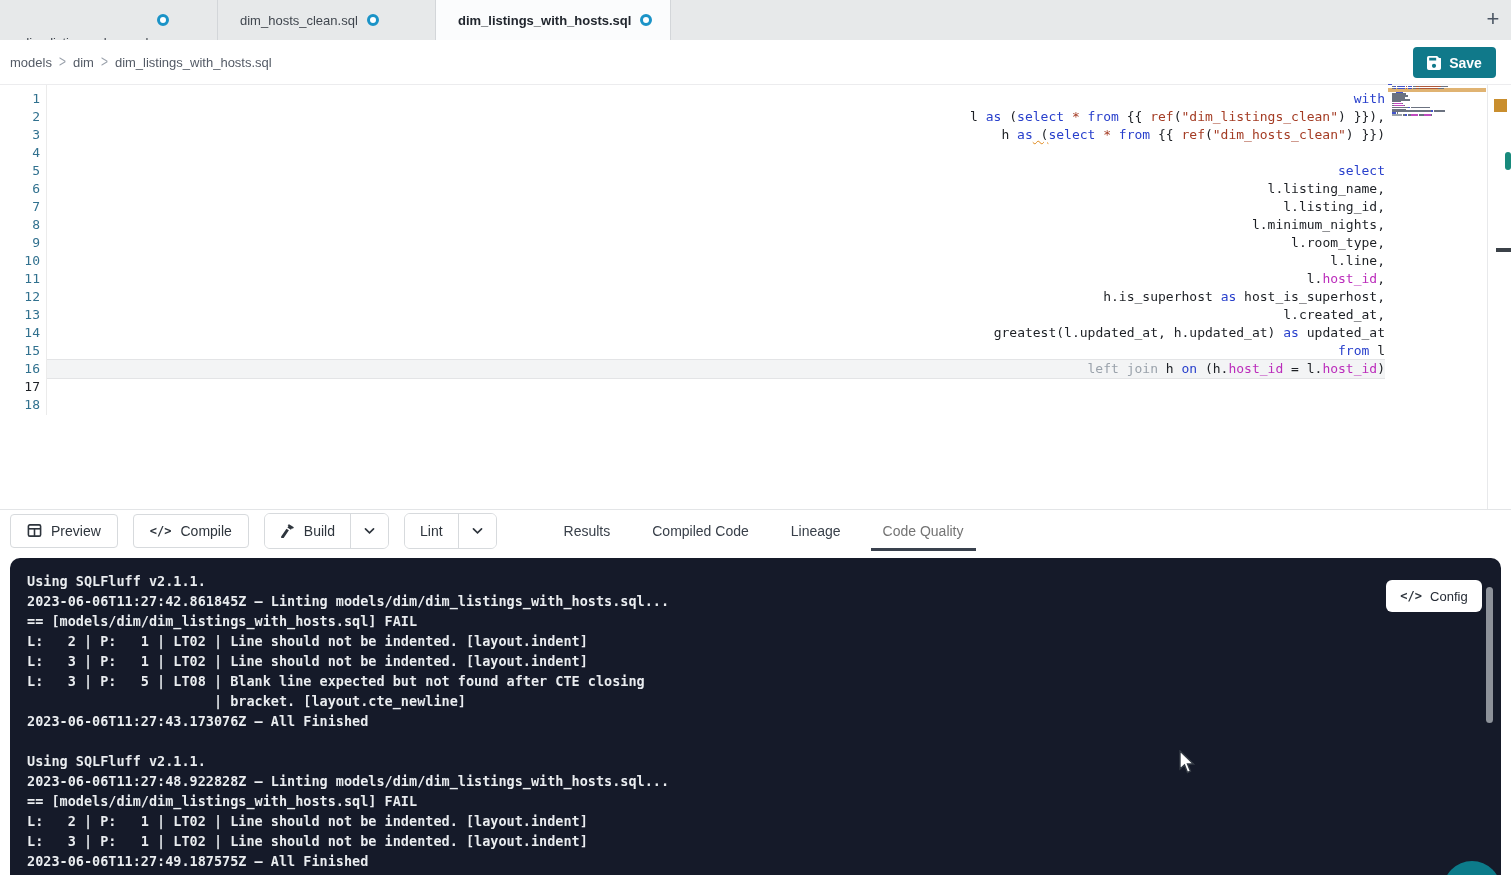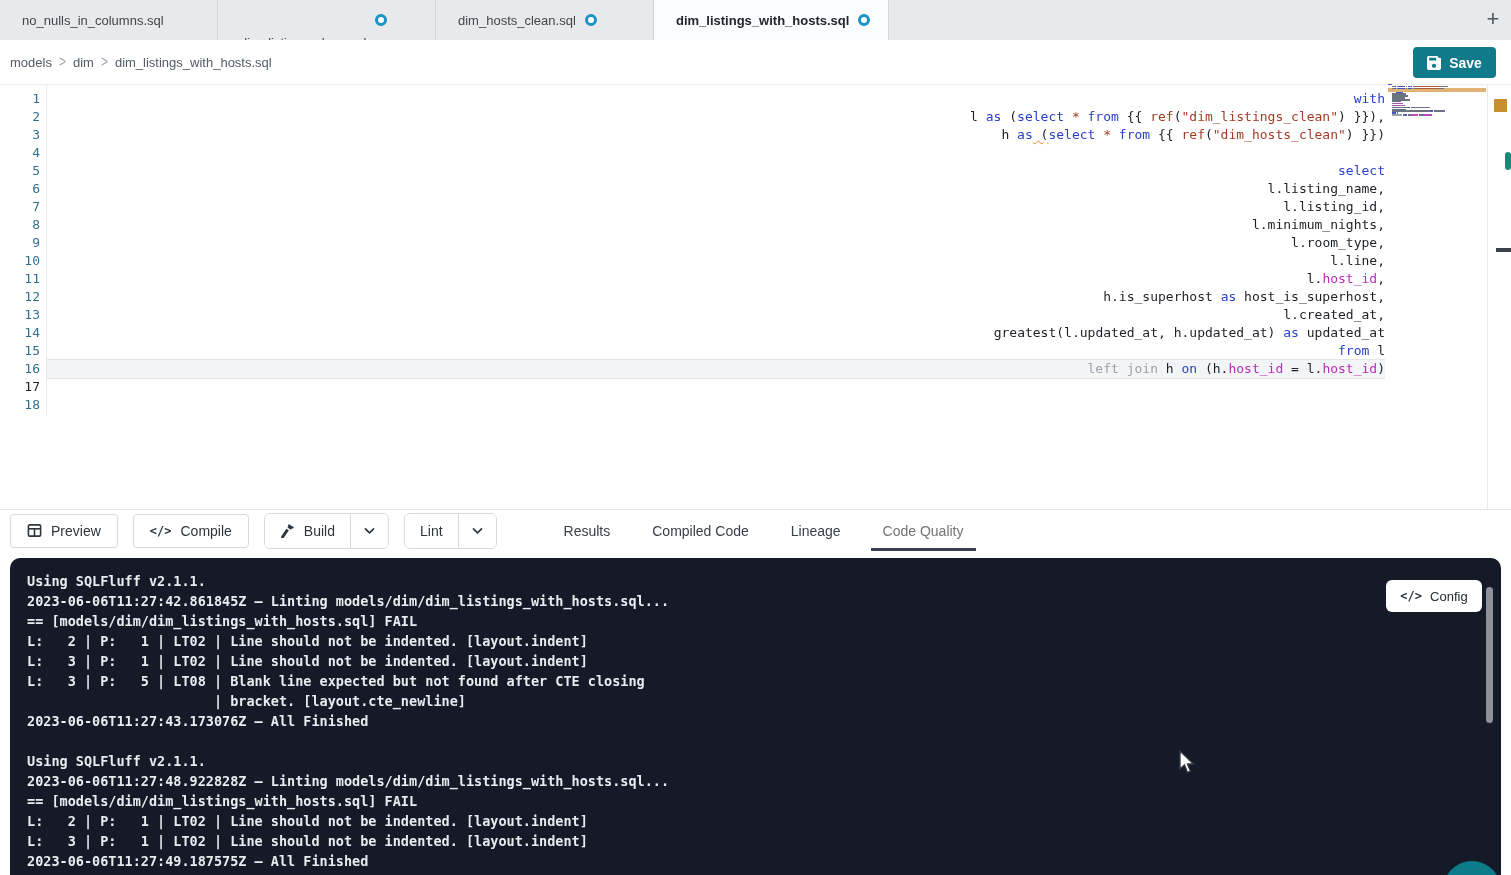--- a/index.html
+++ b/index.html
@@ -74,23 +74,20 @@
   .config-btn{left:1386px;top:580px;width:96px;height:32px;background:#ffffff;border-radius:6px;
               display:flex;align-items:center;justify-content:center;gap:8px;font-size:13px;color:#252b35;cursor:pointer;}
   .term-scroll{left:1486px;top:587px;width:7px;height:136px;border-radius:4px;background:#8d929a;}
   .help-circle{left:1443px;top:861px;width:58px;height:58px;border-radius:50%;background:#0c7b8a;}
   .cursor{left:1176px;top:750px;width:22px;height:26px;pointer-events:none;}
 </style>
 </head>
 <body>
 
 <div class="abs tabbar" id="tabbar">
-    <div class="tab">
-      <div class="tab-label" style="display: inline;">no_nulls_in_columns.sql</div>
-    </div>
     <div class="tab">
       <div class="tab-label" style="display: inline; margin-top: 44px;">dim_listings_clean.sql</div>
       <div class="dirty-dot"></div>
     </div>
     <div class="tab">
       <div class="tab-label" style="display: inline;">dim_hosts_clean.sql</div>
       <div class="dirty-dot"></div>
     </div>
     <div class="tab active">
       <div class="tab-label" style="display: inline;">dim_listings_with_hosts.sql</div>

